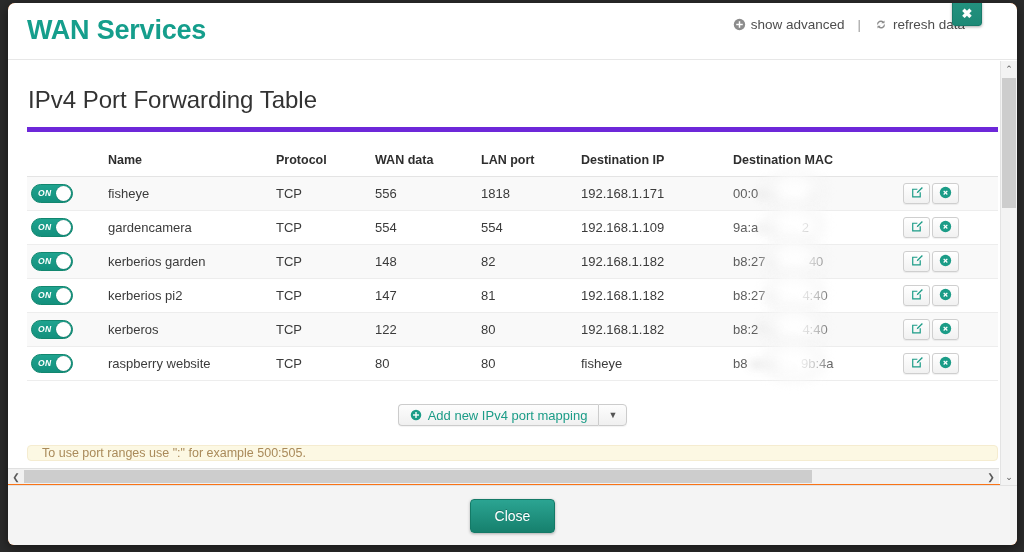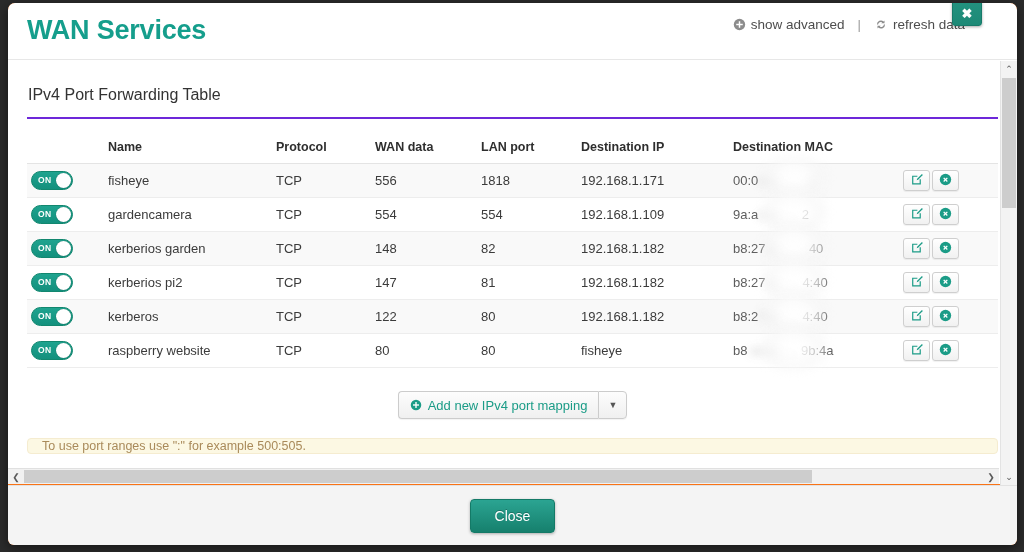--- a/index.html
+++ b/index.html
@@ -73,24 +73,24 @@
   
   .dlg-body {
     position: relative;
     height: 424px;
     background: #fff;
     overflow: hidden;
   }
   .body-inner { position: relative; padding: 0 19px; }
 
   .section-title {
-    font-size: 16px;
+    font-size: 24px;
     color: #333;
     padding: 26px 0 13px 1px;
-    border-bottom: 2px solid #6d28d9;
+    border-bottom: 5px solid #6d28d9;
   }
 
   
   table.pf { width: 100%; border-collapse: collapse; table-layout: fixed; }
   table.pf th {
     font-size: 12.5px;
     font-weight: bold;
     color: #2e2e2e;
     text-align: left;
     padding: 21px 0 9px 0;
@@ -124,21 +124,21 @@
     border-radius: 10px;
     background: linear-gradient(#1fa38f, #13907d);
     border: 1px solid #12876f;
     cursor: pointer;
     display: inline-block;
     vertical-align: middle;
     margin-left: 4px;
   }
   .switch .lbl {
     position: absolute; left: 6px; top: 3px;
-    font-size: 8.5px; font-weight: bold; color: #fff; letter-spacing: .3px;
+    font-size: 8.5px; font-weight: bold; color: #fff; letter-spacing: .3px; font-style: italic;
   }
   .switch .knob {
     position: absolute; right: 1px; top: 1px;
     width: 15px; height: 15px;
     border-radius: 50%;
     background: #fff;
     box-shadow: 0 0 1px rgba(0,0,0,.45);
   }
 
   
@@ -166,21 +166,21 @@
     cursor: pointer;
     box-shadow: 0 1px 1px rgba(0,0,0,.06);
   }
 
   
   .addrow { text-align: center; padding: 23px 0 19px 0; }
   .split { display: inline-flex; }
   .split .main, .split .caret {
     border: 1px solid #cccccc;
     background: linear-gradient(#fdfdfd, #f0f0f0);
-    height: 28px;
+    height: 22px;
     display: flex; align-items: center;
     cursor: pointer;
     font-size: 13px;
     color: #1b9c87;
     box-shadow: 0 1px 1px rgba(0,0,0,.05);
   }
   .split .main { border-radius: 4px 0 0 4px; padding: 0 11px; gap: 6px; border-right: none; }
   .split .caret { border-radius: 0 4px 4px 0; padding: 0 9px; color: #555; font-size: 9px; }
 
   

